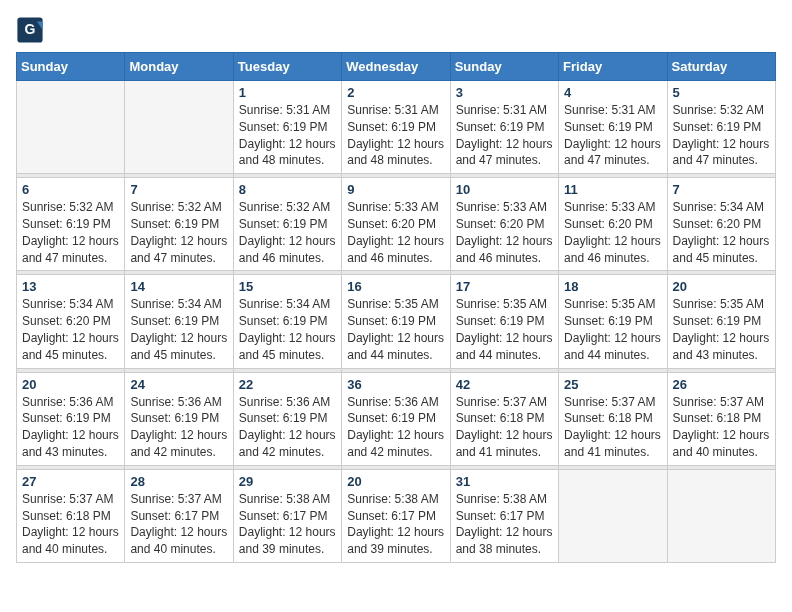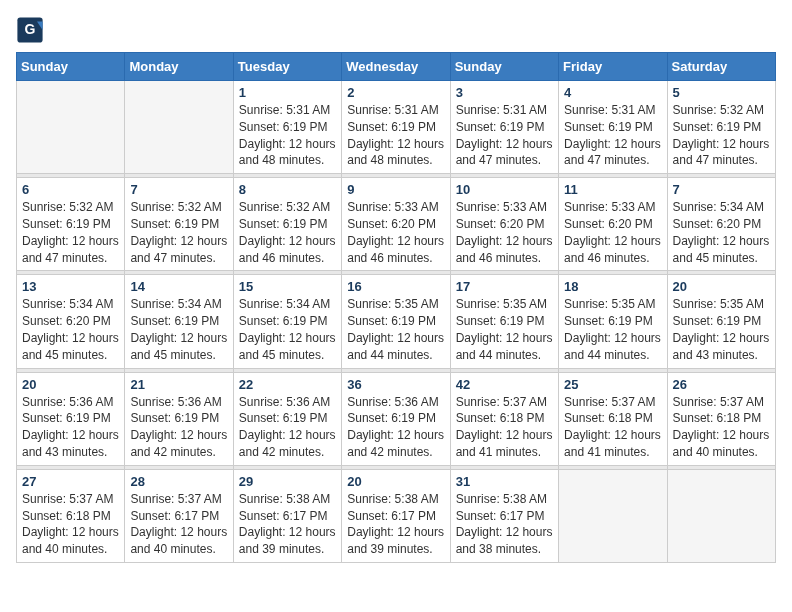--- a/index.html
+++ b/index.html
@@ -291,21 +291,21 @@
       </tr>
       <tr>
         <td>
           <span class="day-num">20</span>
           <div class="day-info" style="white-space: pre-line;">Sunrise: 5:36 AM
 Sunset: 6:19 PM
 Daylight: 12 hours
 and 43 minutes.</div>
         </td>
         <td>
-          <span class="day-num">21</span>
+          <span class="day-num">24</span>
           <div class="day-info" style="white-space: pre-line;">Sunrise: 5:36 AM
 Sunset: 6:19 PM
 Daylight: 12 hours
 and 42 minutes.</div>
         </td>
         <td>
           <span class="day-num">22</span>
           <div class="day-info" style="white-space: pre-line;">Sunrise: 5:36 AM
 Sunset: 6:19 PM
 Daylight: 12 hours

